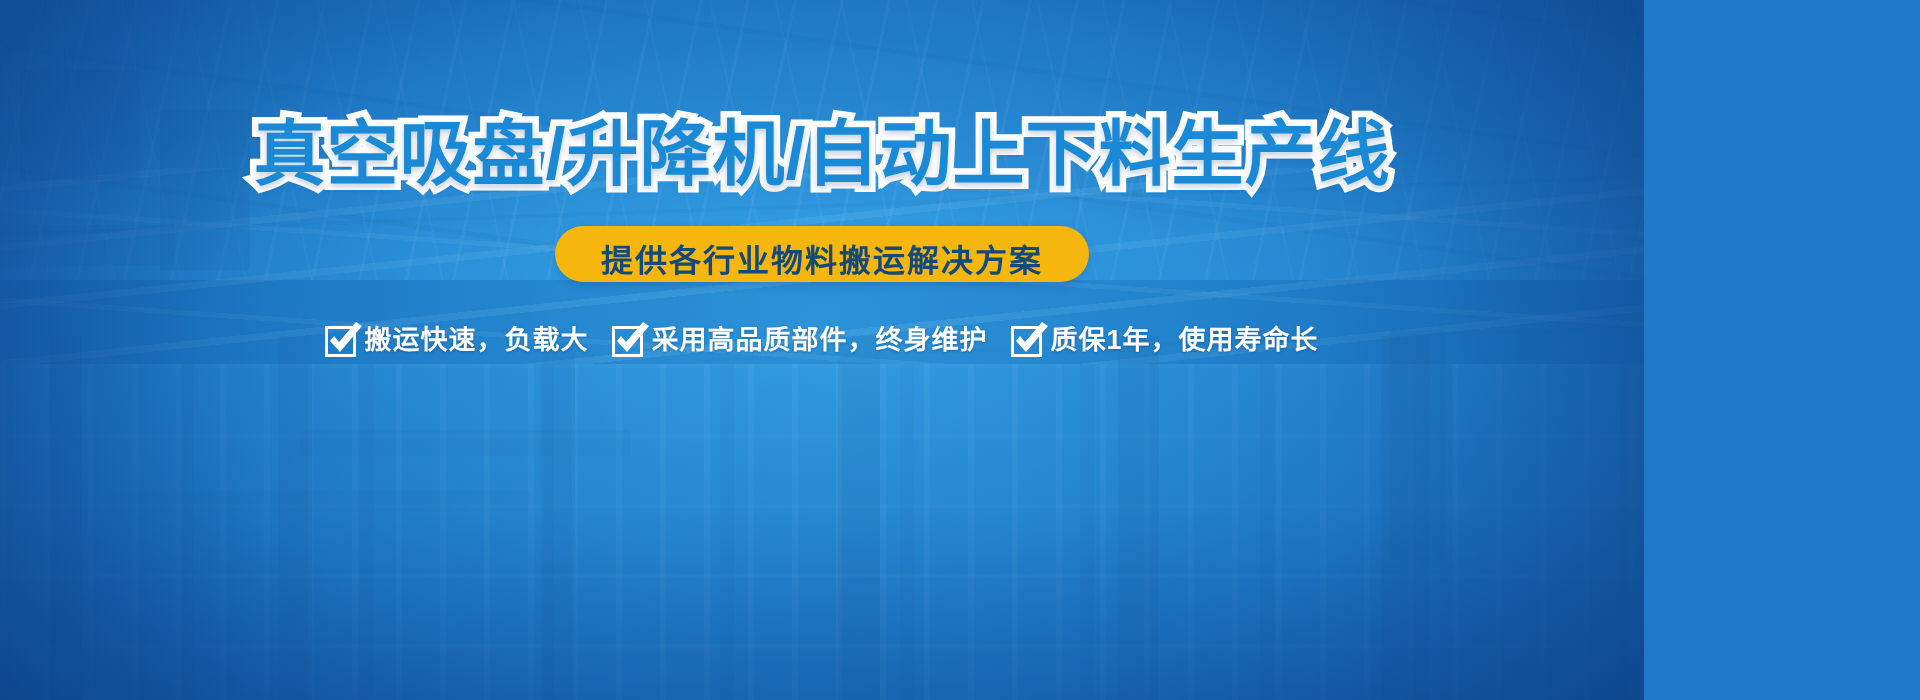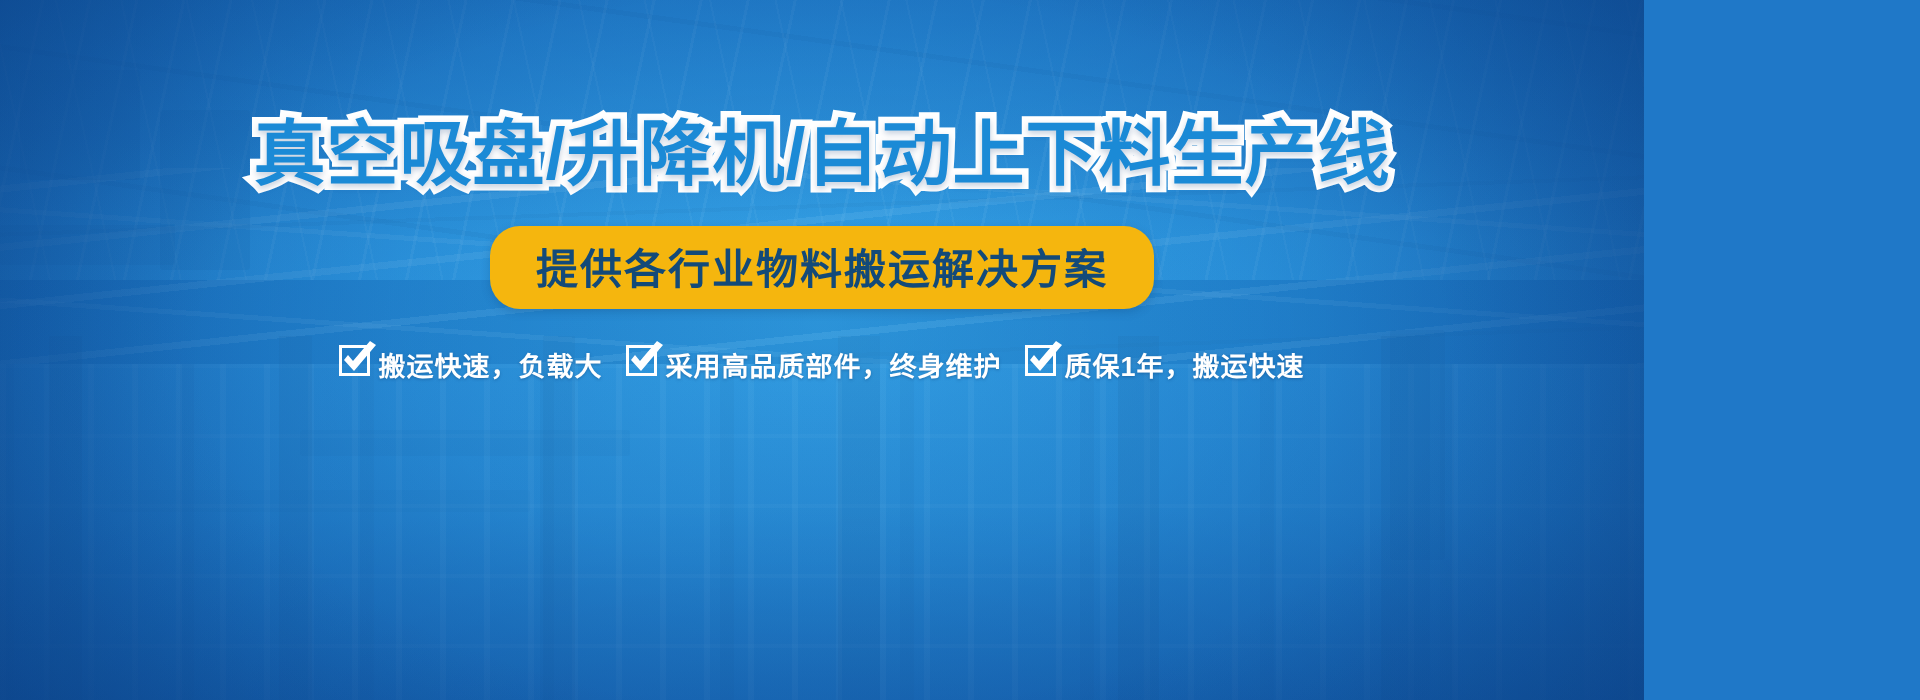--- a/index.html
+++ b/index.html
@@ -86,32 +86,32 @@
     -webkit-text-stroke:13px #ffffff;
     paint-order:stroke fill;
     text-shadow:0 3px 6px rgba(10,55,115,.25);
     white-space:nowrap;
   }
 
   .pill{
     margin-top:36px;
     background:#f5b60e;
     color:#134a79;
-    font-size:42px;font-weight:bold;letter-spacing:2px;
-    padding:9px 46px 13px 46px;
+    font-size:32px;font-weight:bold;letter-spacing:2px;
+    padding:9px 46px 1px 46px;
     border-radius:30px;
     box-shadow:0 3px 10px rgba(8,48,100,.22);
     white-space:nowrap;
   }
 
   .features{
     margin-top:36px;
     display:flex;align-items:center;gap:24px;white-space:nowrap;
   }
-  .feature{display:flex;align-items:flex-start;gap:8px;}
+  .feature{display:flex;align-items:flex-end;gap:8px;}
   .chk{
     position:relative;width:31px;height:31px;flex:0 0 auto;
     border:3px solid #ffffff;box-sizing:border-box;
   }
   .chk svg{position:absolute;left:-6px;top:-10px;width:44px;height:44px;}
   .ftxt{
     color:#ffffff;font-size:27px;font-weight:bold;letter-spacing:1px;
     text-shadow:0 1px 3px rgba(8,48,100,.35);
   }
 </style>
@@ -163,18 +163,18 @@
         </span>
         <span class="ftxt">采用高品质部件，终身维护</span>
       </div>
 
       <div class="feature">
         <span class="chk">
           <svg viewBox="0 0 44 44" aria-hidden="true">
             <path d="M8 22 L18 33 L40 7 L34 3 L17 23 L12 17 Z" fill="#ffffff"></path>
           </svg>
         </span>
-        <span class="ftxt">质保1年，搬运快速</span>
+        <span class="ftxt">质保1年，使用寿命长</span>
       </div>
 
     </div>
   </div>
 </div>
 
 </body></html>

